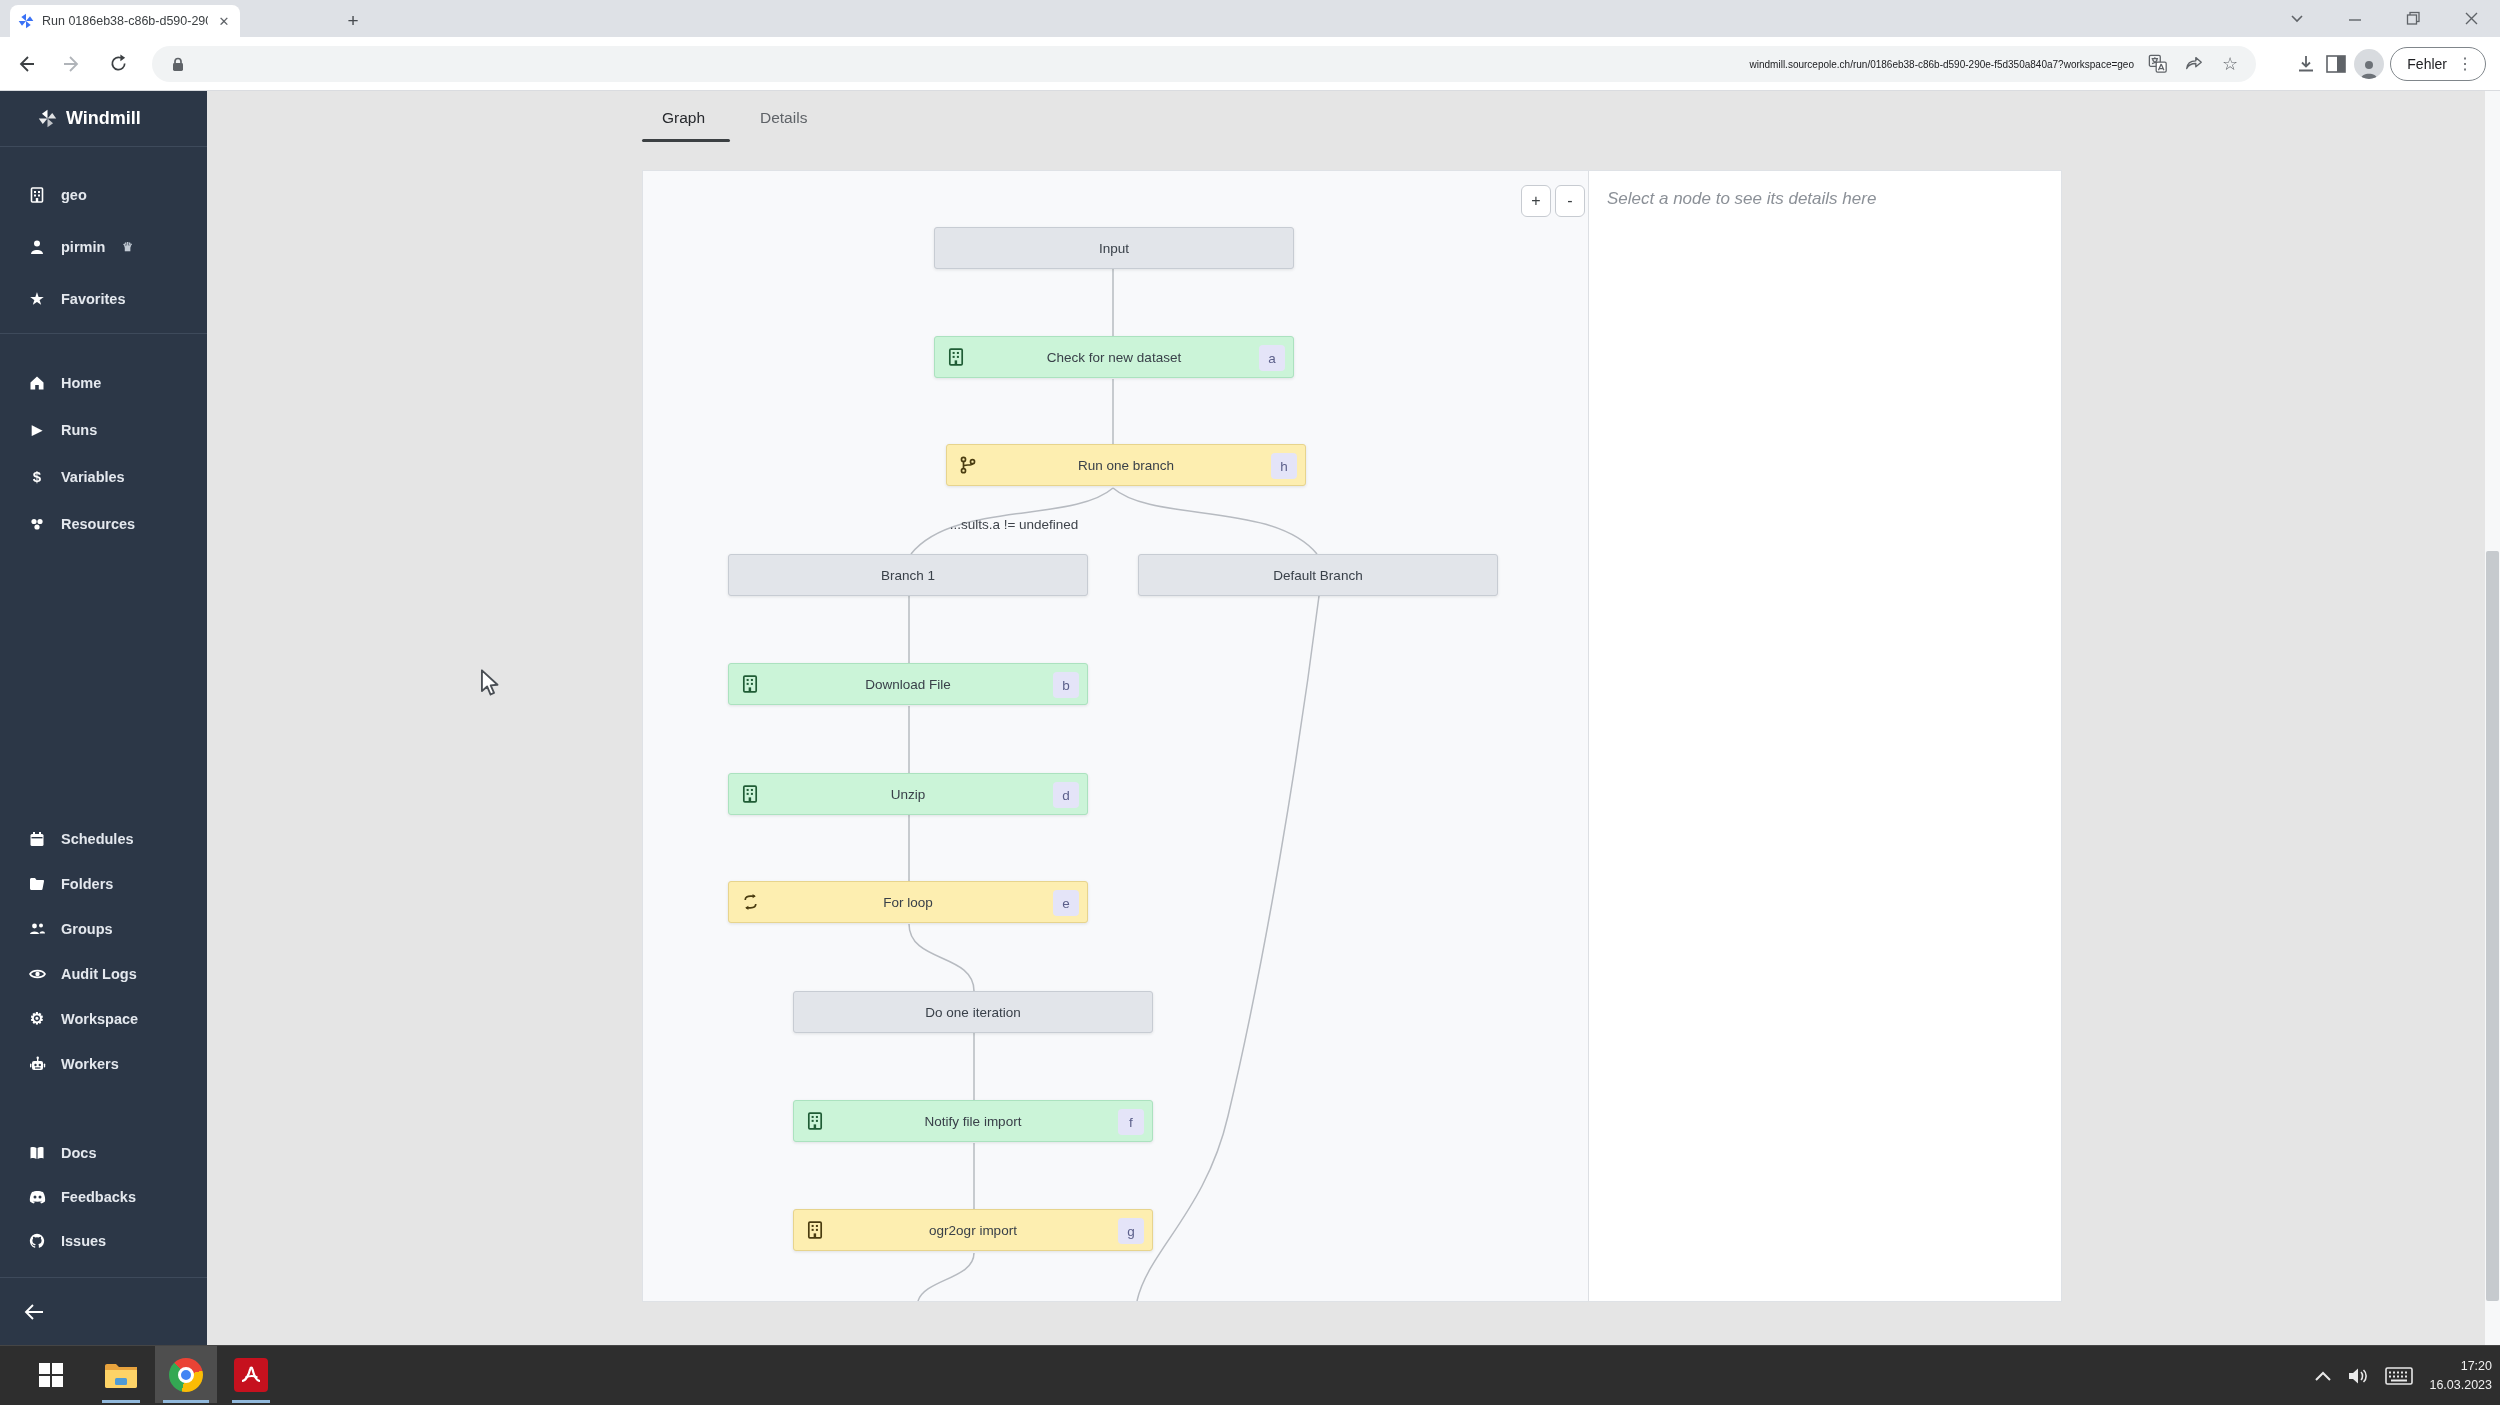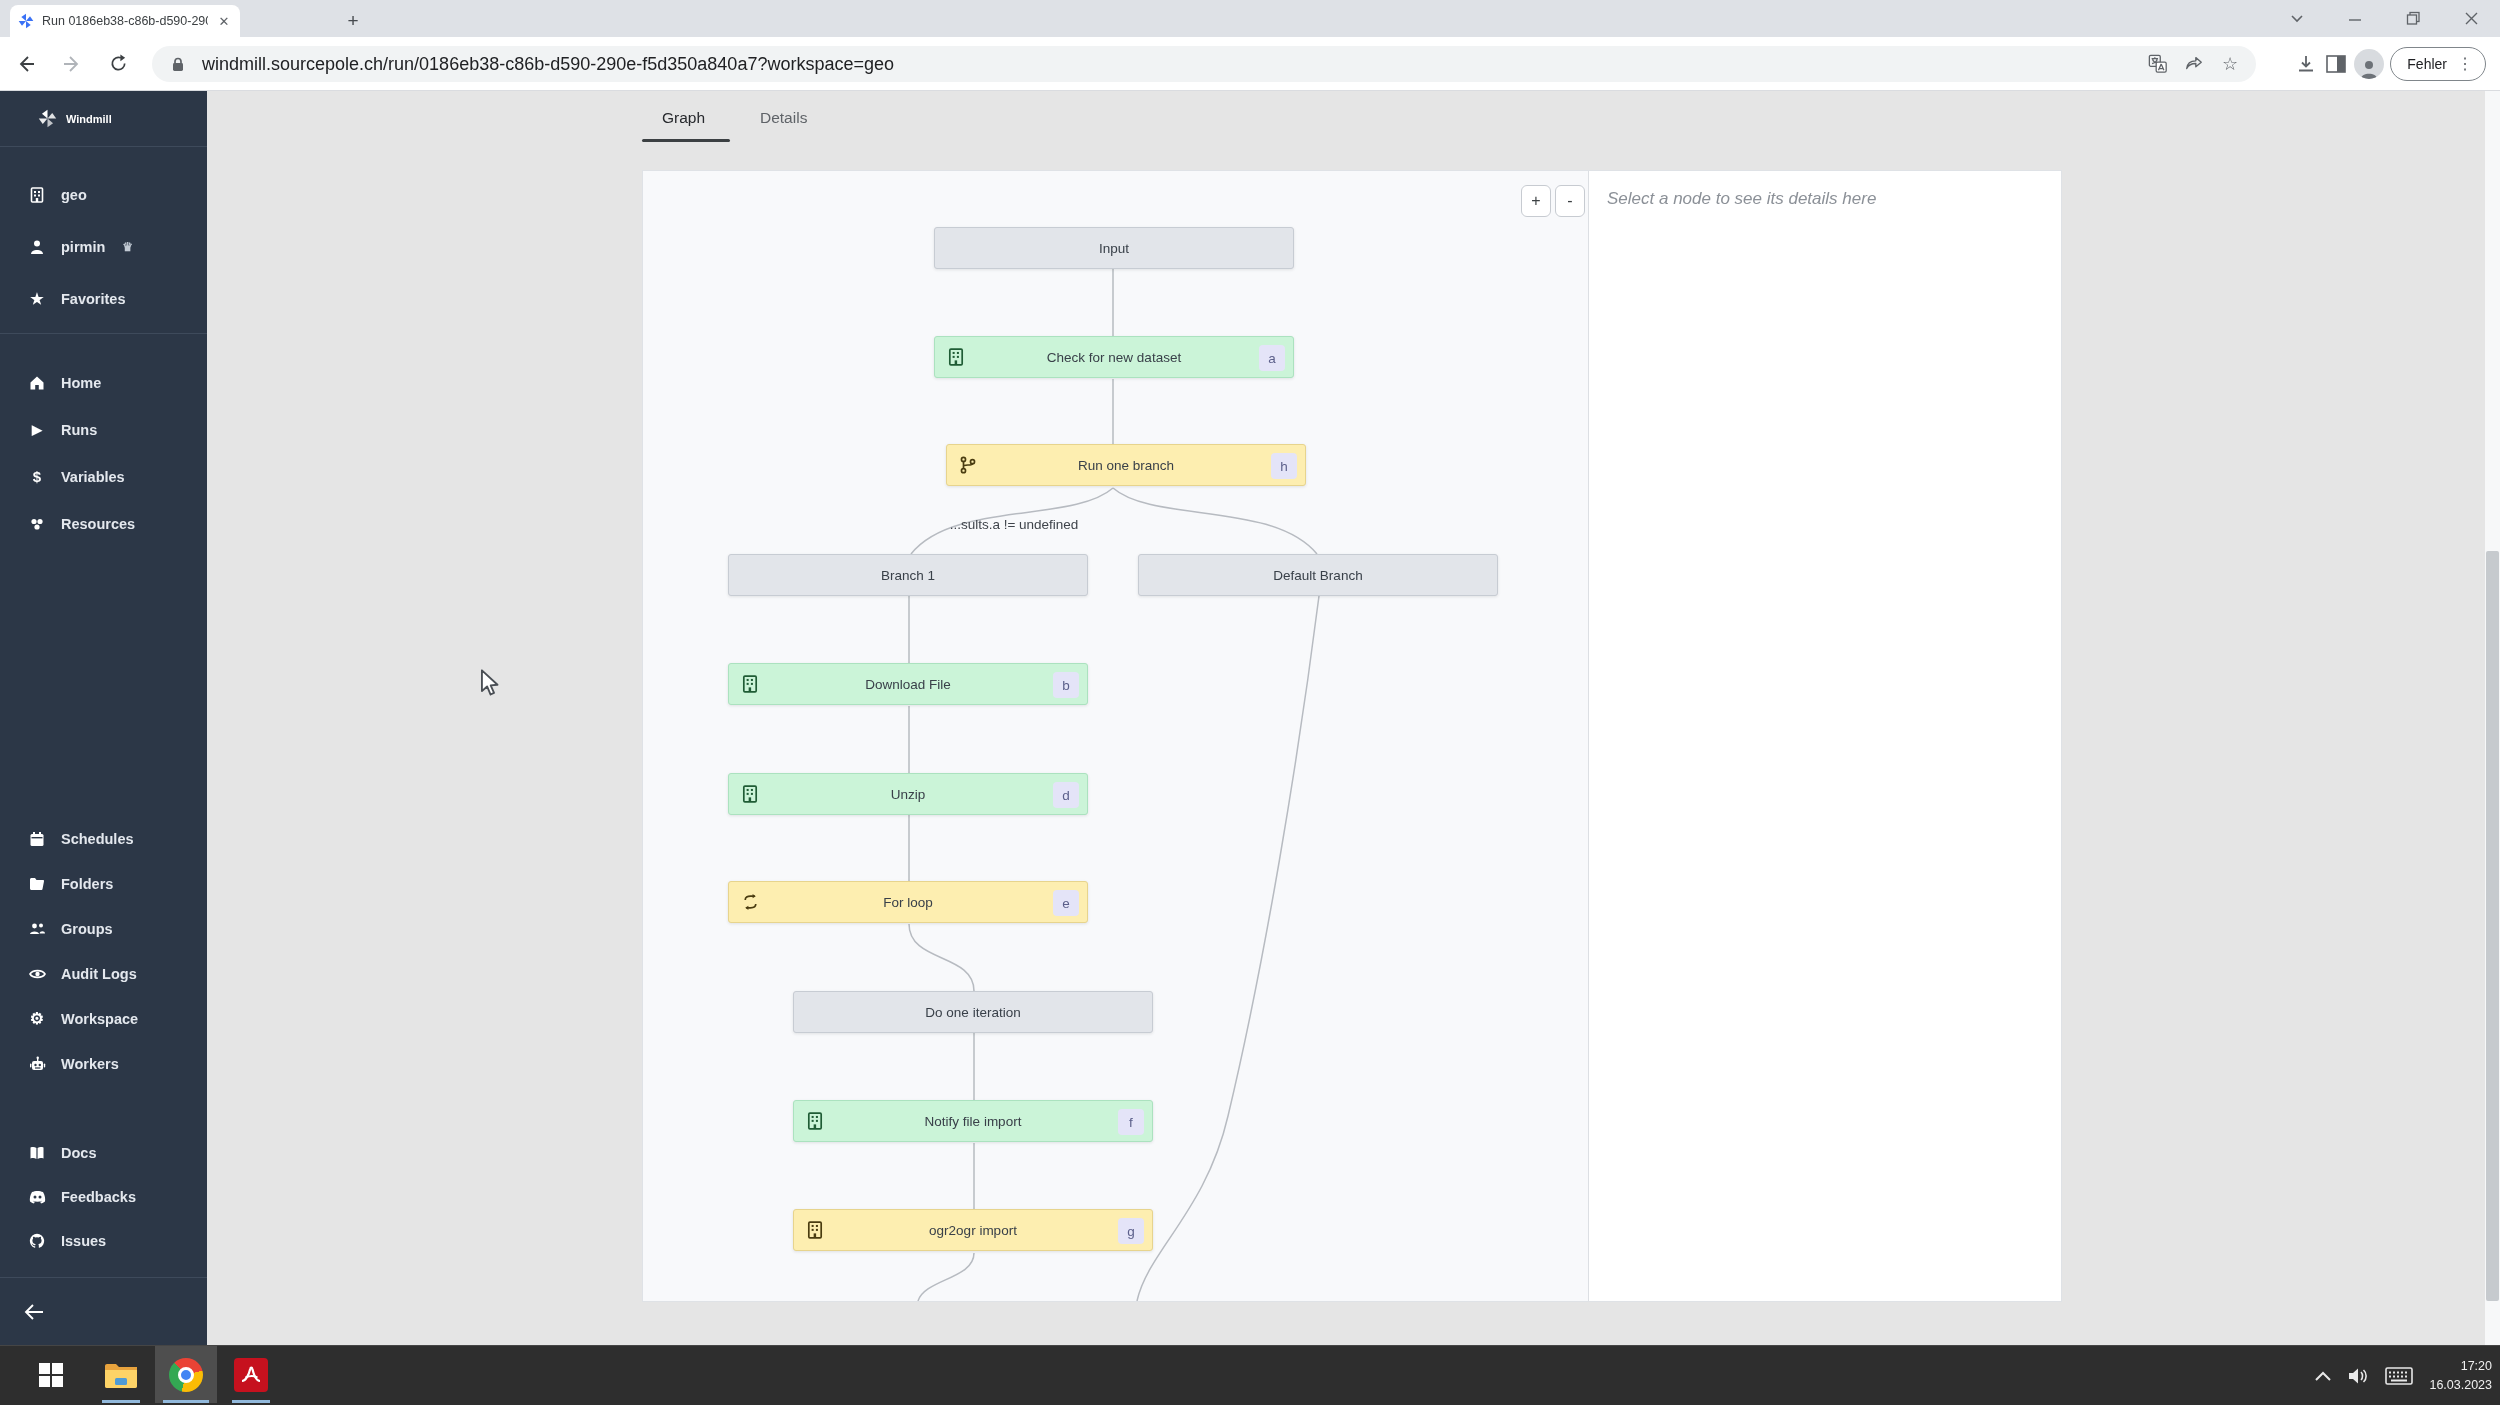--- a/index.html
+++ b/index.html
@@ -23,34 +23,34 @@
     align-items:center; justify-content:center; color:#45494e; font-size:19px; border-radius:50%; }
   .winctl { position:absolute; top:0; height:37px; width:58px; display:flex; align-items:center; justify-content:center; color:#5f6368; }
 
   .toolbar { position:absolute; left:0; top:37px; width:2500px; height:54px; background:#fff;
     border-bottom:1px solid #dadce0; display:flex; align-items:center; }
   .navbtn { width:40px; height:40px; display:flex; align-items:center; justify-content:center; margin-left:6px; }
   .omnibox {
     position:absolute; left:152px; top:9px; width:2104px; height:36px; background:#f1f3f4;
     border-radius:18px; display:flex; align-items:center; padding:0 14px; gap:12px;
   }
-  .url-text { flex:1; font-size:18px; color:#202124; white-space:nowrap; overflow:hidden; }
+  .url-text { flex:1; font-size:10px; color:#202124; white-space:nowrap; overflow:hidden;text-align:right; }
   .omni-ic { width:24px; height:24px; display:flex; align-items:center; justify-content:center; color:#5f6368; }
   .tb-right { position:absolute; right:14px; top:7px; height:40px; display:flex; align-items:center; gap:6px; }
   .avatar-ic { width:30px; height:30px; border-radius:50%; background:#d8dbdf; display:flex; align-items:flex-end; justify-content:center; overflow:hidden; }
   .error-pill {
     height:34px; border:1px solid #80868b; border-radius:17px; display:flex; align-items:center;
     gap:10px; padding:0 12px 0 16px; color:#202124; font-size:14px;
   }
   .kebab { color:#5f6368; font-size:16px; letter-spacing:0; line-height:1; }
 
   
   .sidebar { position:absolute; left:0; top:91px; width:207px; height:1254px; background:#2c3747; color:#e8ebef; }
   .brand-row { position:absolute; left:0; top:0; width:100%; height:56px; display:flex; align-items:center; gap:9px; padding-left:38px; border-bottom:1px solid #3e4a5b; }
-  .brand-name { font-size:11px; font-weight:bold; color:#fff; }
+  .brand-name { font-size:18px; font-weight:bold; color:#fff; }
   .side-div { position:absolute; left:0; width:100%; height:1px; background:#3e4a5b; }
   .side-item { display:flex; align-items:center; gap:15px; padding-left:28px; font-size:14.5px; font-weight:600; color:#e4e8ee; }
   .g1 .side-item { height:52px; }
   .g2 .side-item { height:47px; }
   .g3 .side-item { height:45px; }
   .g4 .side-item { height:44px;align-items:center; }
   .side-group { position:absolute; left:0; right:0; }
   .sicon { width:18px; display:flex; justify-content:center; color:#fff; }
   .crown { color:#c2cad4; font-size:12px; margin-left:2px; }
   .back-arrow { position:absolute; left:24px; top:1212px; color:#fff; }

